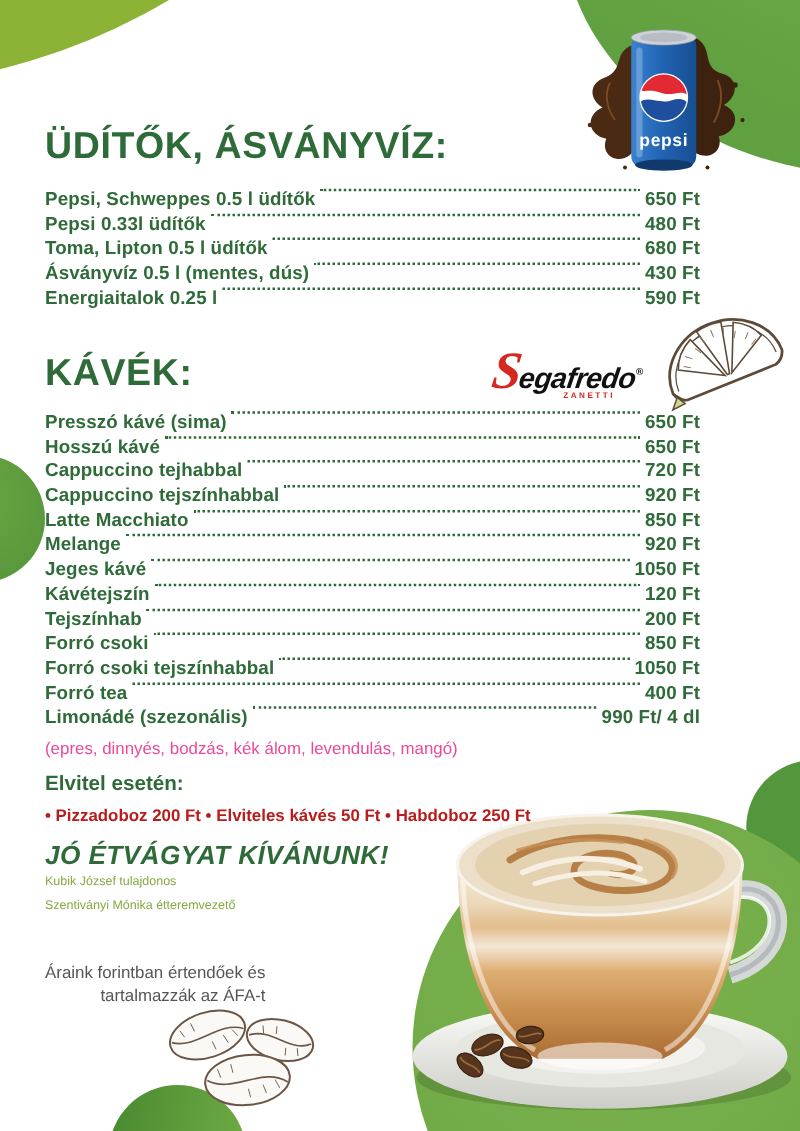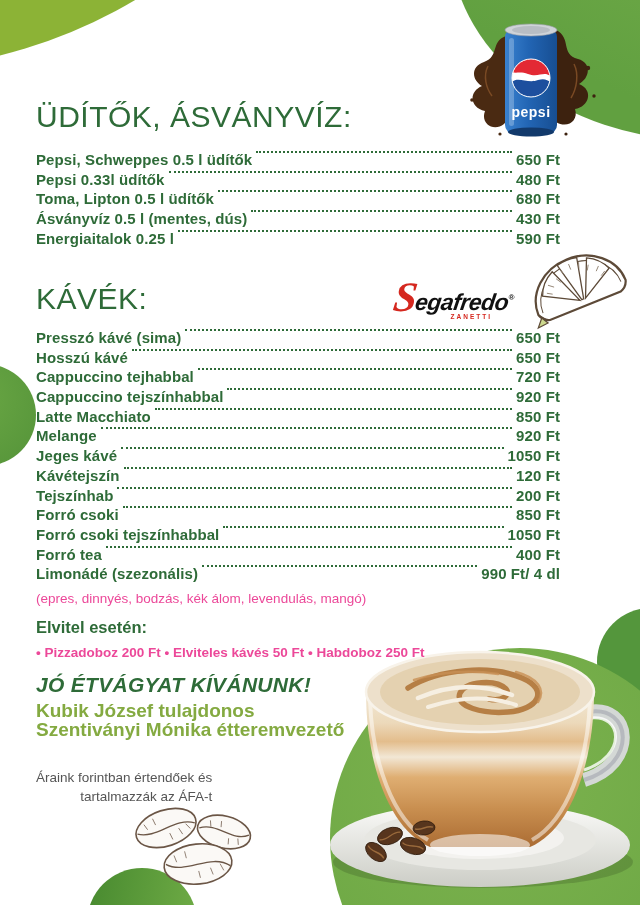--- a/index.html
+++ b/index.html
@@ -20,38 +20,38 @@
   .circle-right{left:597px;top:608px;width:108px;height:108px;background:#54963c;}
   .blob-br{left:330px;top:648px;width:380px;height:380px;
     background:radial-gradient(circle at 42% 33%,#7db34f,#68a441);}
   
   .art{position:absolute;}
   .pepsi-art{left:448px;top:16px;width:165px;height:132px;z-index:2;}
   .lemon-art{left:526px;top:238px;width:106px;height:98px;z-index:2;}
   .beans-art{left:118px;top:802px;width:150px;height:88px;z-index:2;}
   .cup-art{left:318px;top:640px;width:322px;height:265px;z-index:2;}
   
-  .title{position:absolute;left:36px;margin:0;color:#2e6b38;font-weight:400;
+  .title{position:absolute;left:36px;margin:0;color:#2e6b38;font-weight:700;
     font-size:30px;letter-spacing:.5px;z-index:3;}
   .title-drinks{top:100px;}
   .title-coffee{top:282px;}
   .menu-list{position:absolute;left:36px;width:524px;z-index:3;}
   .list-drinks{top:151px;}
   .list-coffee{top:329px;}
   .row{display:flex;align-items:flex-start;height:19.7px;color:#2e6b38;
     font-weight:700;font-size:15px;letter-spacing:.1px;white-space:nowrap;}
   .leader{flex:1 1 auto;border-bottom:2px dotted #2e6b38;margin:0 4px 3px 4px;min-width:10px;}
   .note{position:absolute;left:36px;top:591px;color:#ec4899;font-size:13.5px;z-index:3;}
   .takeaway-title{position:absolute;left:36px;top:618px;color:#2e6b38;
     font-size:16.5px;font-weight:800;z-index:3;text-align:center;}
-  .takeaway-line{position:absolute;left:36px;top:645px;color:#ec4899;
+  .takeaway-line{position:absolute;left:36px;top:645px;color:#b91c1c;
     font-size:13.5px;font-weight:700;z-index:3;}
   .greeting{position:absolute;left:36px;top:673px;color:#2e6b38;
     font-size:21px;font-weight:800;letter-spacing:.3px;z-index:3;font-style:italic;}
-  .person{position:absolute;left:36px;color:#84aa41;font-size:19px;font-weight:700;z-index:3;}
+  .person{position:absolute;left:36px;color:#84aa41;font-size:10px;font-weight:400;z-index:3;}
   .person-owner{top:700px;}
   .person-manager{top:719px;}
   .legal{position:absolute;left:36px;top:768px;color:#555555;font-size:13.5px;
     line-height:19px;z-index:3;text-align:right;}
   
   .segafredo{position:absolute;left:394px;top:276px;width:112px;height:50px;z-index:3;
     font-style:italic;line-height:1;}
   .sega-row{display:flex;align-items:flex-end;}
   .sega-s{color:#d5281f;font-size:42px;font-weight:800;font-family:"Liberation Serif",serif;
     transform:skewX(-8deg);margin-right:-2px;}

